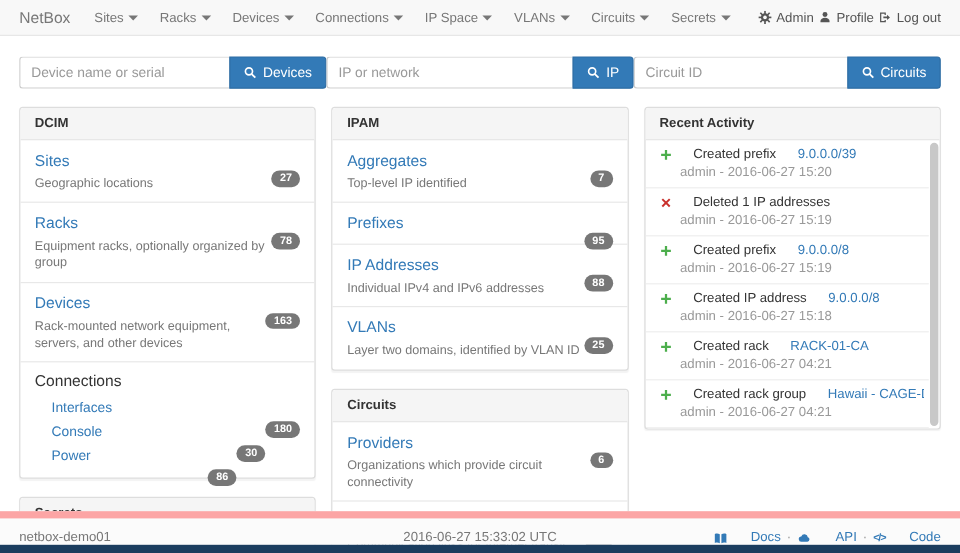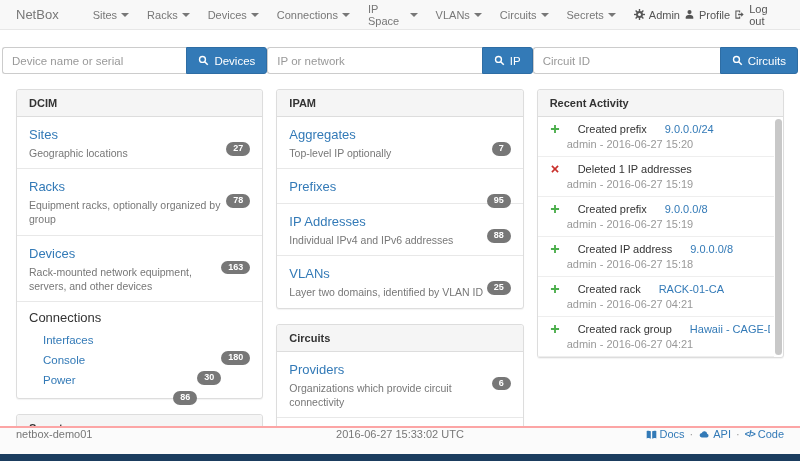--- a/index.html
+++ b/index.html
@@ -2,30 +2,30 @@
 <html><head>
 <meta charset="utf-8">
 <style>
   * { margin:0; padding:0; box-sizing:border-box; }
   html,body { width:800px; height:461px; overflow:hidden; }
   body { font-family:"Liberation Sans", sans-serif; background:#fff; position:relative; color:#333; }
   a { text-decoration:none; cursor:pointer; }
 
   
   .navbar { height:30px; background:#f8f8f8; border-bottom:1px solid #e7e7e7; display:flex; align-items:center; padding:0 16px; }
-  .brand { font-size:13px; color:#777; margin-right:34px; }
+  .brand { font-size:13px; color:#777; margin-right:20px; }
   .nav-left { display:flex; align-items:center; }
   .nav-item { color:#777; font-size:11px; margin-right:18px; display:inline-flex; align-items:center; }
   .caret { display:inline-block; width:0; height:0; border-top:4px solid #777; border-left:4px solid transparent; border-right:4px solid transparent; margin-left:4px; }
   .nav-right { margin-left:auto; display:flex; align-items:center; gap:4px; }
   .nav-right a { color:#555; font-size:11px; display:inline-flex; align-items:center; gap:4px; }
   .icon { display:inline-flex; align-items:center; }
 
   
-  .search-row { display:flex; padding:0 2px; margin-top:17px; }
+  .search-row { display:flex; padding:0 16px; margin-top:17px; }
   .igroup { flex:1; display:flex; }
   .igroup input { flex:1; min-width:0; height:27px; border:1px solid #ccc; border-right:none; border-radius:3px 0 0 3px; padding:0 9px; font-size:11.5px; color:#555; outline:none; font-family:"Liberation Sans", sans-serif; }
   .igroup input::placeholder { color:#999; opacity:1; }
   .igroup button { display:inline-flex; align-items:center; gap:5px; background:#337ab7; border:1px solid #2e6da4; color:#fff; font-size:11.5px; padding:0 11px; border-radius:0 3px 3px 0; cursor:pointer; font-family:"Liberation Sans", sans-serif; }
 
   
   .main { display:flex; gap:13px; padding:0 16px; margin-top:15px; align-items:flex-start; }
   .col { flex:1; min-width:0; }
 
   .panel { border:1px solid #ddd; border-radius:3px; background:#fff; margin-bottom:15px; box-shadow:0 1px 1px rgba(0,0,0,.05); }
@@ -43,25 +43,25 @@
 
   
   .act-list { list-style:none; height:240px; overflow:hidden; position:relative; padding-right:9px; }
   .act { padding:6px 4px 6px 12px; border-bottom:1px solid #eee; }
   .act-line { font-size:11px; color:#333; display:flex; align-items:center; gap:18px; white-space:nowrap; overflow:hidden; }
   .act-line a { color:#337ab7; }
   .act-meta { font-size:11px; color:#999; margin-top:3px; margin-left:17px; }
   .scrollbar { position:absolute; top:2px; bottom:2px; right:1px; width:7px; background:#c8c8c8; border-radius:4px; }
 
   
-  .footer { position:absolute; left:0; right:0; bottom:7px; height:28px; border-top:2px solid #fca5a5; background:#fbfbfb; display:flex; align-items:flex-start; padding:0 16px; font-size:11px; color:#777; }
+  .footer { position:absolute; left:0; right:0; bottom:7px; height:28px; border-top:6px solid #fca5a5; background:#fbfbfb; display:flex; align-items:flex-end; padding:0 16px; font-size:11px; color:#777; }
   .footer .fleft { flex:1; }
   .footer .fcenter { flex:1; text-align:center; }
   .footer .fright { flex:1; text-align:right; display:flex; justify-content:flex-end; align-items:center; gap:5px; }
-  .footer .fright a { color:#337ab7; display:inline-flex; align-items:center; gap:3px; }
+  .footer .fright a { color:#337ab7; display:inline-flex; align-items:center; gap:20px; }
   .footer .sep { color:#999; }
   .code-glyph { font-size:9px; font-weight:bold; color:#337ab7; letter-spacing:-1px; }
   .bottom-strip { position:absolute; left:0; right:0; bottom:0; height:7px; background:#1b3d5f; }
 </style>
 </head>
 <body>
 
 <nav class="navbar">
   <a class="brand">NetBox</a>
   <div class="nav-left">
@@ -231,21 +231,21 @@
     </div>
   </div>
 
   <div class="col">
     <div class="panel">
       <div class="panel-heading">IPAM</div>
       <ul class="plist">
         <li class="pitem">
           <span class="badge">7</span>
           <a class="title">Aggregates</a>
-          <div class="desc">Top-level IP optionally</div>
+          <div class="desc">Top-level IP identified</div>
         </li>
         <li class="pitem">
           <span class="badge">95</span>
           <a class="title">Prefixes</a>
         </li>
         <li class="pitem">
           <span class="badge">88</span>
           <a class="title">IP Addresses</a>
           <div class="desc">Individual IPv4 and IPv6 addresses</div>
         </li>
@@ -279,21 +279,21 @@
       <div class="panel-heading">Recent Activity</div>
       <ul class="act-list">
         <li class="act">
           <div class="act-line">
               <span class="icon">
                 <svg width="10" height="10" viewBox="0 0 16 16" fill="#4cae4c">
                   <path d="M6.5 1.5h3v5h5v3h-5v5h-3v-5h-5v-3h5z"></path>
                 </svg>
               </span>
               <span>Created prefix</span>
-              <a>9.0.0.0/24</a>
+              <a>9.0.0.0/39</a>
             </div>
           <div class="act-meta">admin - 2016-06-27 15:20</div>
         </li>
         <li class="act">
           <div class="act-line">
               <span class="icon">
                 <svg width="10" height="10" viewBox="0 0 16 16" fill="#c9302c">
                   <g transform="rotate(45 8 8)">
                     <rect x="6.7" y="1" width="2.6" height="14"></rect>
                     <rect x="1" y="6.7" width="14" height="2.6"></rect>

